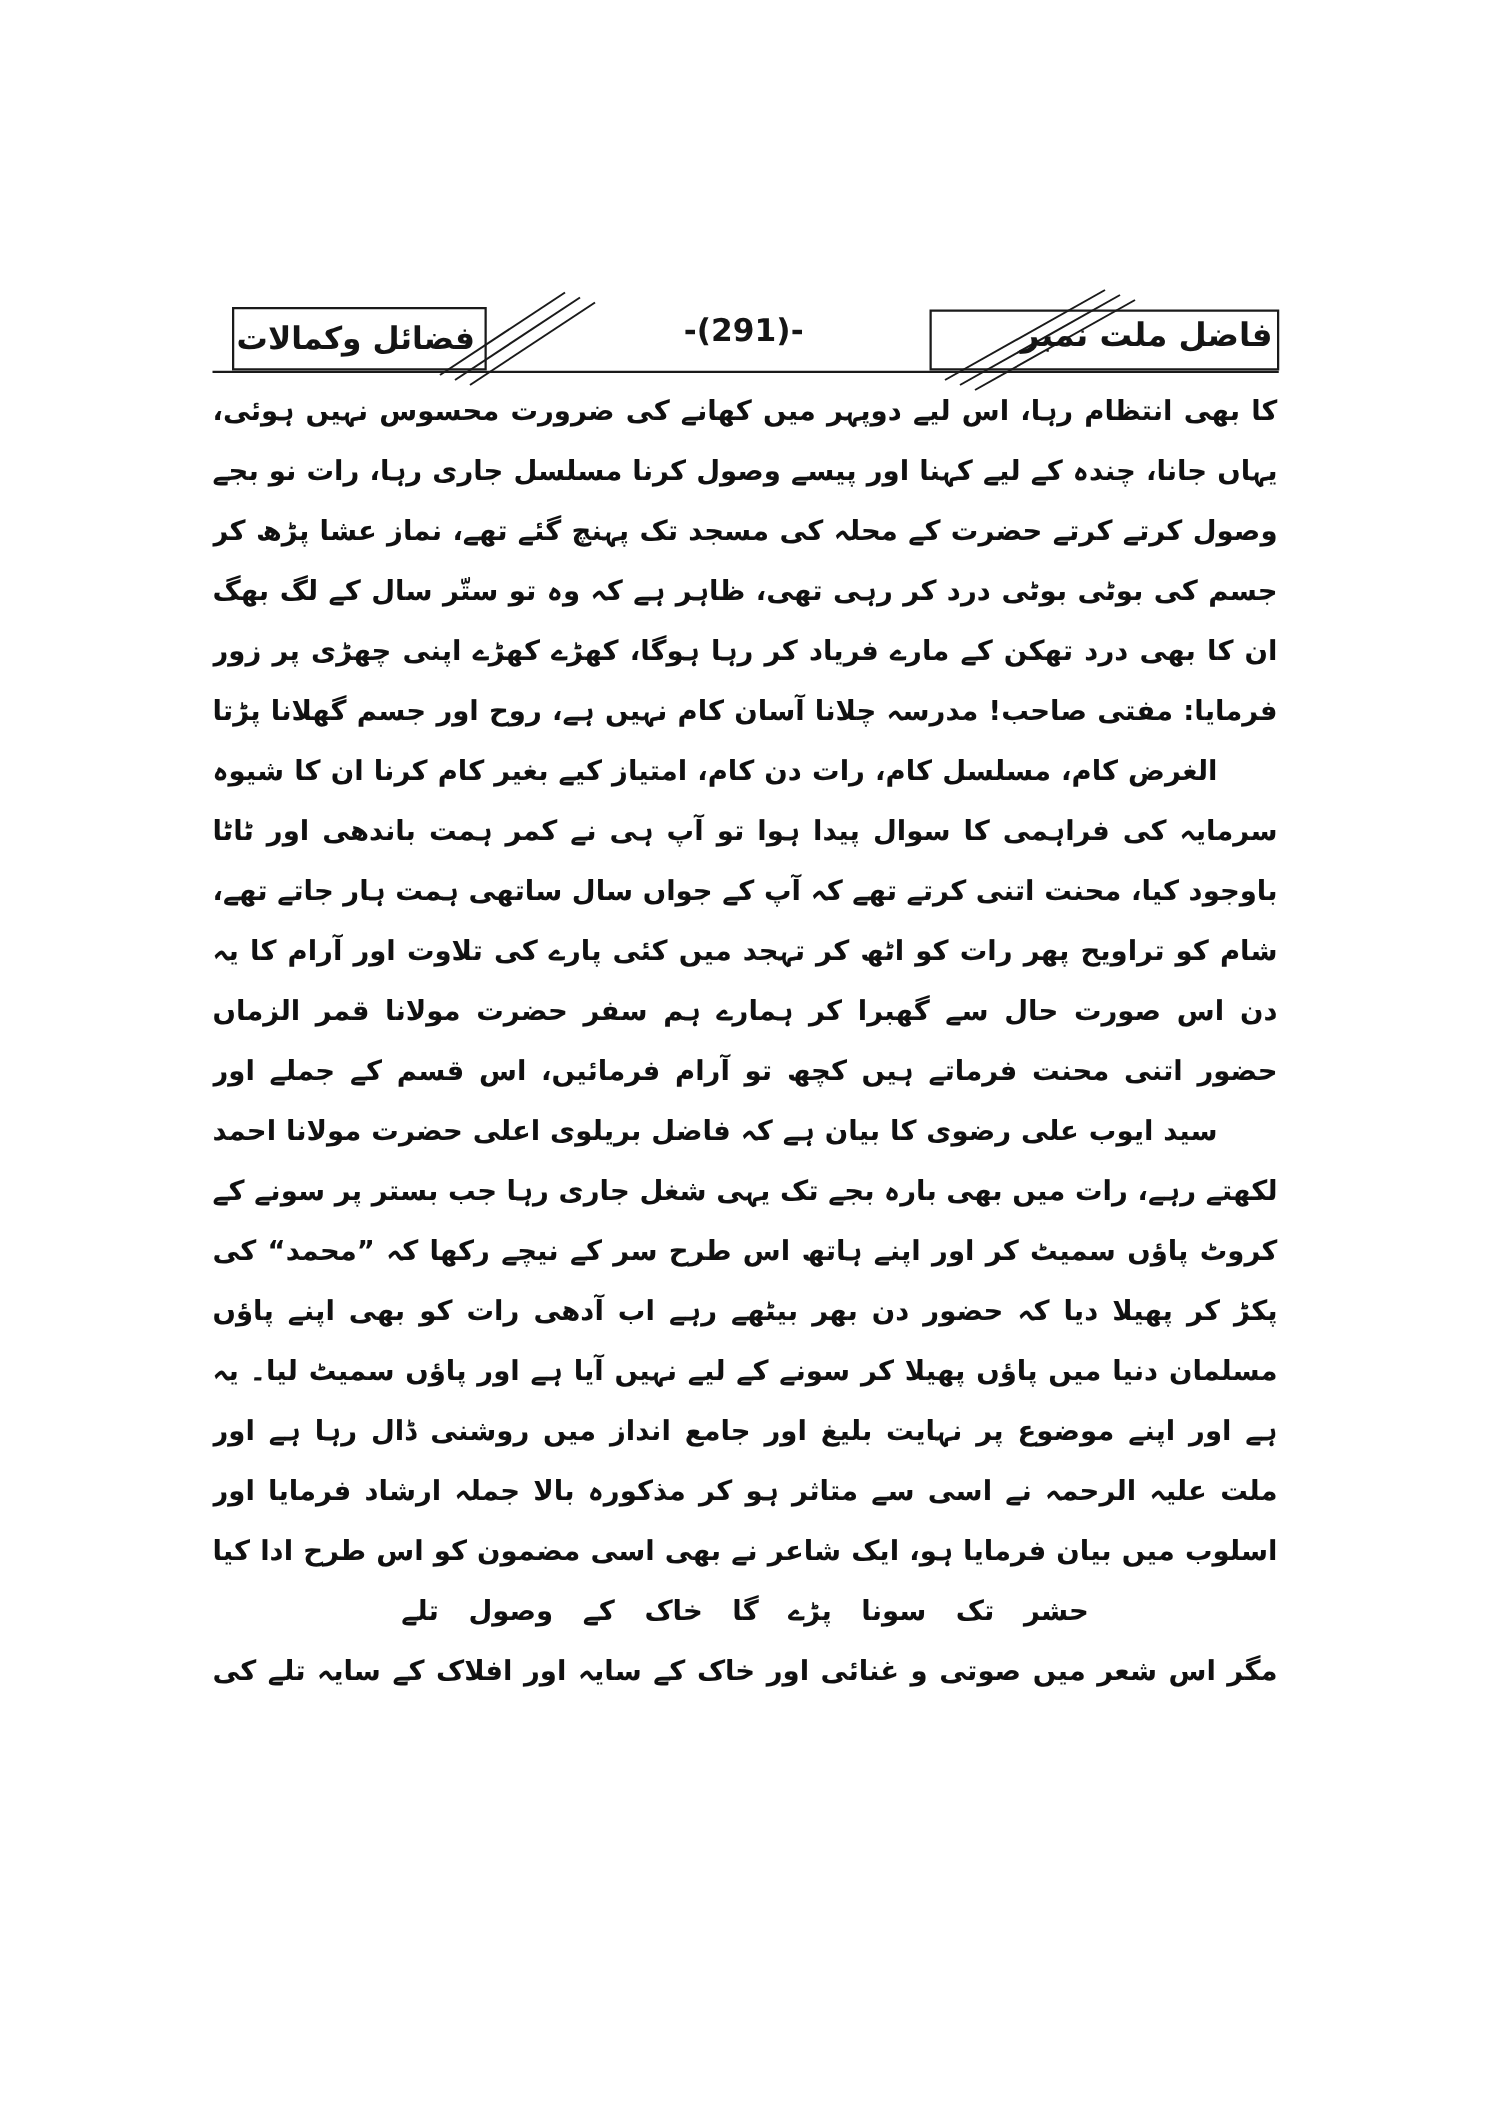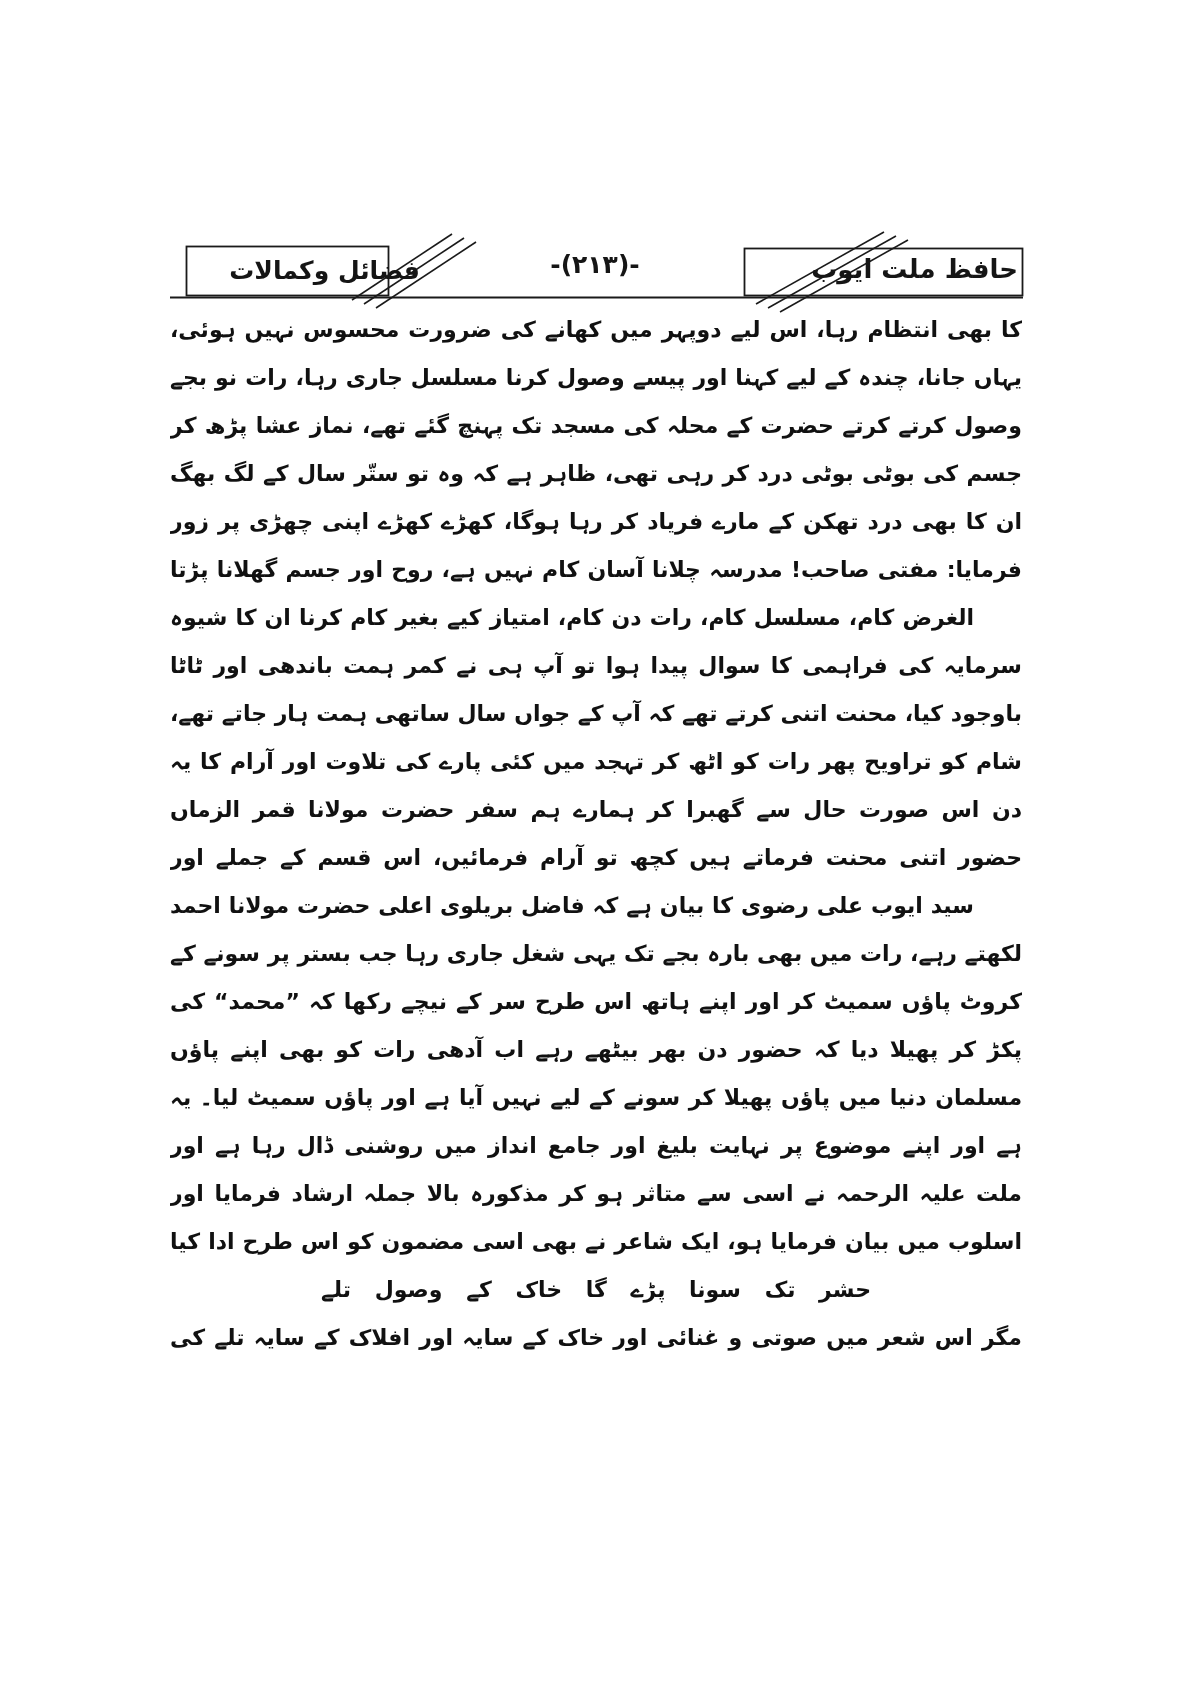--- a/index.html
+++ b/index.html
@@ -14,21 +14,21 @@
   
   .header-svg{position:absolute;top:218px;left:0;width:1190px;height:110px;}
   .hdr-text{
     position:absolute;
     font-weight:bold;
     color:#151515;
     white-space:nowrap;
     direction:rtl;
   }
   .hdr-right{top:254px;left:838px;width:180px;text-align:center;font-size:26px;}
-  .hdr-left{top:256px;left:196px;width:184px;text-align:right;font-size:25px;margin-left:40px;}
+  .hdr-left{top:256px;left:196px;width:184px;text-align:right;font-size:25px;}
   .hdr-page-number{
     top:250px;left:495px;width:200px;text-align:center;
     font-size:25px;font-weight:bold;direction:ltr;
   }
   
   .body-text{
     position:absolute;
     top:306px;left:170px;width:852px;
     direction:rtl;
   }
@@ -65,22 +65,22 @@
 
     <rect x="744.5" y="30.5" width="278" height="47" fill="none" stroke="#1a1a1a" stroke-width="1.8"></rect>
 
     <line x1="756" y1="86" x2="884" y2="14" stroke="#1a1a1a" stroke-width="1.6"></line>
     <line x1="768" y1="90" x2="896" y2="18" stroke="#1a1a1a" stroke-width="1.6"></line>
     <line x1="780" y1="94" x2="908" y2="22" stroke="#1a1a1a" stroke-width="1.6"></line>
 
     <line x1="170" y1="79.5" x2="1023" y2="79.5" stroke="#1a1a1a" stroke-width="1.8"></line>
   </svg>
 
-  <div class="hdr-text hdr-right">حافظ ملت ایوب</div>
-  <div class="hdr-text hdr-page-number">-(۲۱۳)-</div>
+  <div class="hdr-text hdr-right">فاضل ملت نمبر</div>
+  <div class="hdr-text hdr-page-number">-(291)-</div>
   <div class="hdr-text hdr-left">فضائل وکمالات</div>
 
   <div class="body-text">
     <div class="ln">کا بھی انتظام رہا، اس لیے دوپہر میں کھانے کی ضرورت محسوس نہیں ہوئی، دن بھر وقت پر نماز پڑھنا اور لوگوں کے</div>
     <div class="ln">یہاں جانا، چندہ کے لیے کہنا اور پیسے وصول کرنا مسلسل جاری رہا، رات نو بجے تک سلسلہ جاری رہا، اور اب ہم</div>
     <div class="ln">وصول کرتے کرتے حضرت کے محلہ کی مسجد تک پہنچ گئے تھے، نماز عشا پڑھ کر مسجد سے باہر نکلے تو یہ عالم تھا کہ</div>
     <div class="ln">جسم کی بوٹی بوٹی درد کر رہی تھی، ظاہر ہے کہ وہ تو ستّر سال کے لگ بھگ کے تھے، عزم و ارادہ کا جو عالم ہو لیکن جسم تو</div>
     <div class="ln">ان کا بھی درد تھکن کے مارے فریاد کر رہا ہوگا، کھڑے کھڑے اپنی چھڑی پر زور دے کر ایک بھرپور انگڑائی لی اور</div>
     <div class="ln end">فرمایا: مفتی صاحب! مدرسہ چلانا آسان کام نہیں ہے، روح اور جسم گھلانا پڑتا ہے ۔</div>
     <div class="ln indent">الغرض کام، مسلسل کام، رات دن کام، امتیاز کیے بغیر کام کرنا ان کا شیوہ تھا، الجامعۃ الاشرفیہ کے لیے</div>

